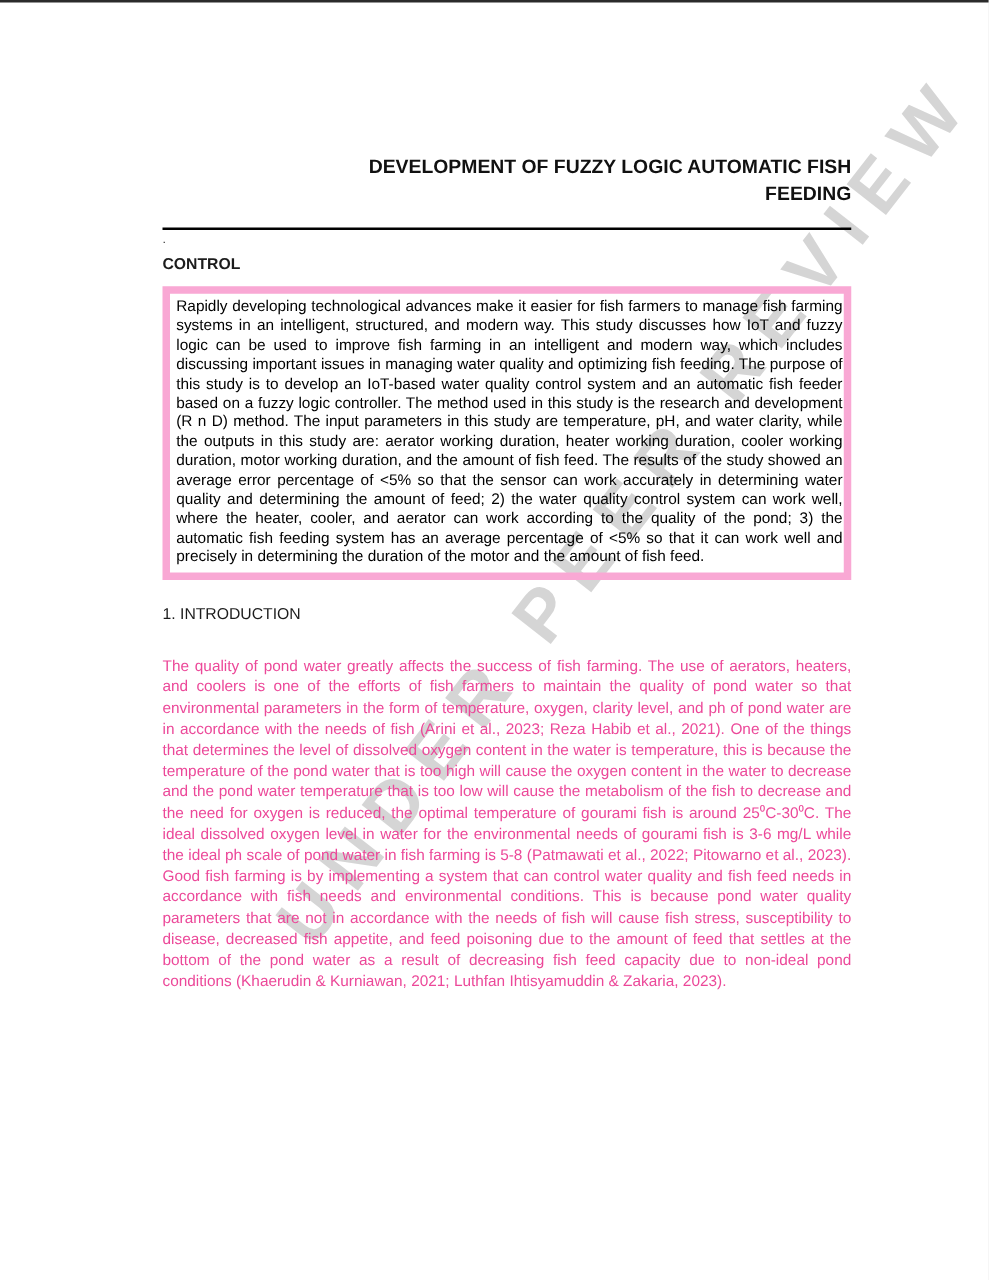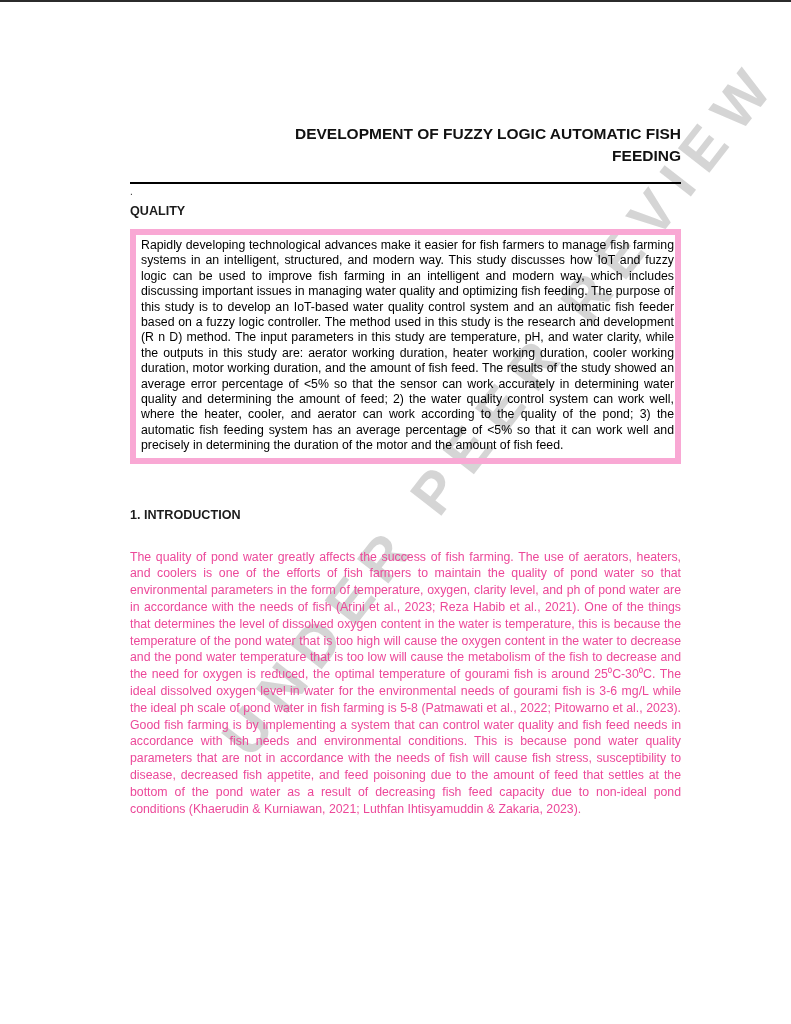--- a/index.html
+++ b/index.html
@@ -83,22 +83,22 @@
   }
 
   .keywords {
     margin-top: 16px;
     font-style: italic;
     font-size: 12.3px;
     color: #222;
   }
 
   .section-heading {
-    margin-top: 44px;
-    font-weight: bold;
+    margin-top: 20px;
+    font-weight: normal;
     font-size: 12.6px;
   }
 
   .body-paragraph {
     margin-top: 27px;
     font-size: 12.3px;
     line-height: 16.8px;
     text-align: justify;
     color: #ec4899;
   }
@@ -118,21 +118,21 @@
 
     <h1 class="title">
       <div>DEVELOPMENT OF FUZZY LOGIC AUTOMATIC FISH</div>
       <div>FEEDING</div>
     </h1>
 
     <div class="rule"></div>
 
     <span class="stray-dot">.</span>
 
-    <h2 class="abstract-heading">QUALITY</h2>
+    <h2 class="abstract-heading">CONTROL</h2>
 
     <div class="abstract-box">Rapidly developing technological advances make it easier for fish farmers to manage fish farming systems in an intelligent, structured, and modern way. This study discusses how IoT and fuzzy logic can be used to improve fish farming in an intelligent and modern way, which includes discussing important issues in managing water quality and optimizing fish feeding. The purpose of this study is to develop an IoT-based water quality control system and an automatic fish feeder based on a fuzzy logic controller. The method used in this study is the research and development (R n D) method. The input parameters in this study are temperature, pH, and water clarity, while the outputs in this study are: aerator working duration, heater working duration, cooler working duration, motor working duration, and the amount of fish feed. The results of the study showed an average error percentage of &lt;5% so that the sensor can work accurately in determining water quality and determining the amount of feed; 2) the water quality control system can work well, where the heater, cooler, and aerator can work according to the quality of the pond; 3) the automatic fish feeding system has an average percentage of &lt;5% so that it can work well and precisely in determining the duration of the motor and the amount of fish feed.</div>
 
 
     <h2 class="section-heading">1. INTRODUCTION</h2>
 
     <p class="body-paragraph">The quality of pond water greatly affects the success of fish farming. The use of aerators, heaters, and coolers is one of the efforts of fish farmers to maintain the quality of pond water so that environmental parameters in the form of temperature, oxygen, clarity level, and ph of pond water are in accordance with the needs of fish (Arini et al., 2023; Reza Habib et al., 2021). One of the things that determines the level of dissolved oxygen content in the water is temperature, this is because the temperature of the pond water that is too high will cause the oxygen content in the water to decrease and the pond water temperature that is too low will cause the metabolism of the fish to decrease and the need for oxygen is reduced, the optimal temperature of gourami fish is around 25⁰C-30⁰C. The ideal dissolved oxygen level in water for the environmental needs of gourami fish is 3-6 mg/L while the ideal ph scale of pond water in fish farming is 5-8 (Patmawati et al., 2022; Pitowarno et al., 2023). Good fish farming is by implementing a system that can control water quality and fish feed needs in accordance with fish needs and environmental conditions. This is because pond water quality parameters that are not in accordance with the needs of fish will cause fish stress, susceptibility to disease, decreased fish appetite, and feed poisoning due to the amount of feed that settles at the bottom of the pond water as a result of decreasing fish feed capacity due to non-ideal pond conditions (Khaerudin &amp; Kurniawan, 2021; Luthfan Ihtisyamuddin &amp; Zakaria, 2023).</p>
 
 
   </div>

